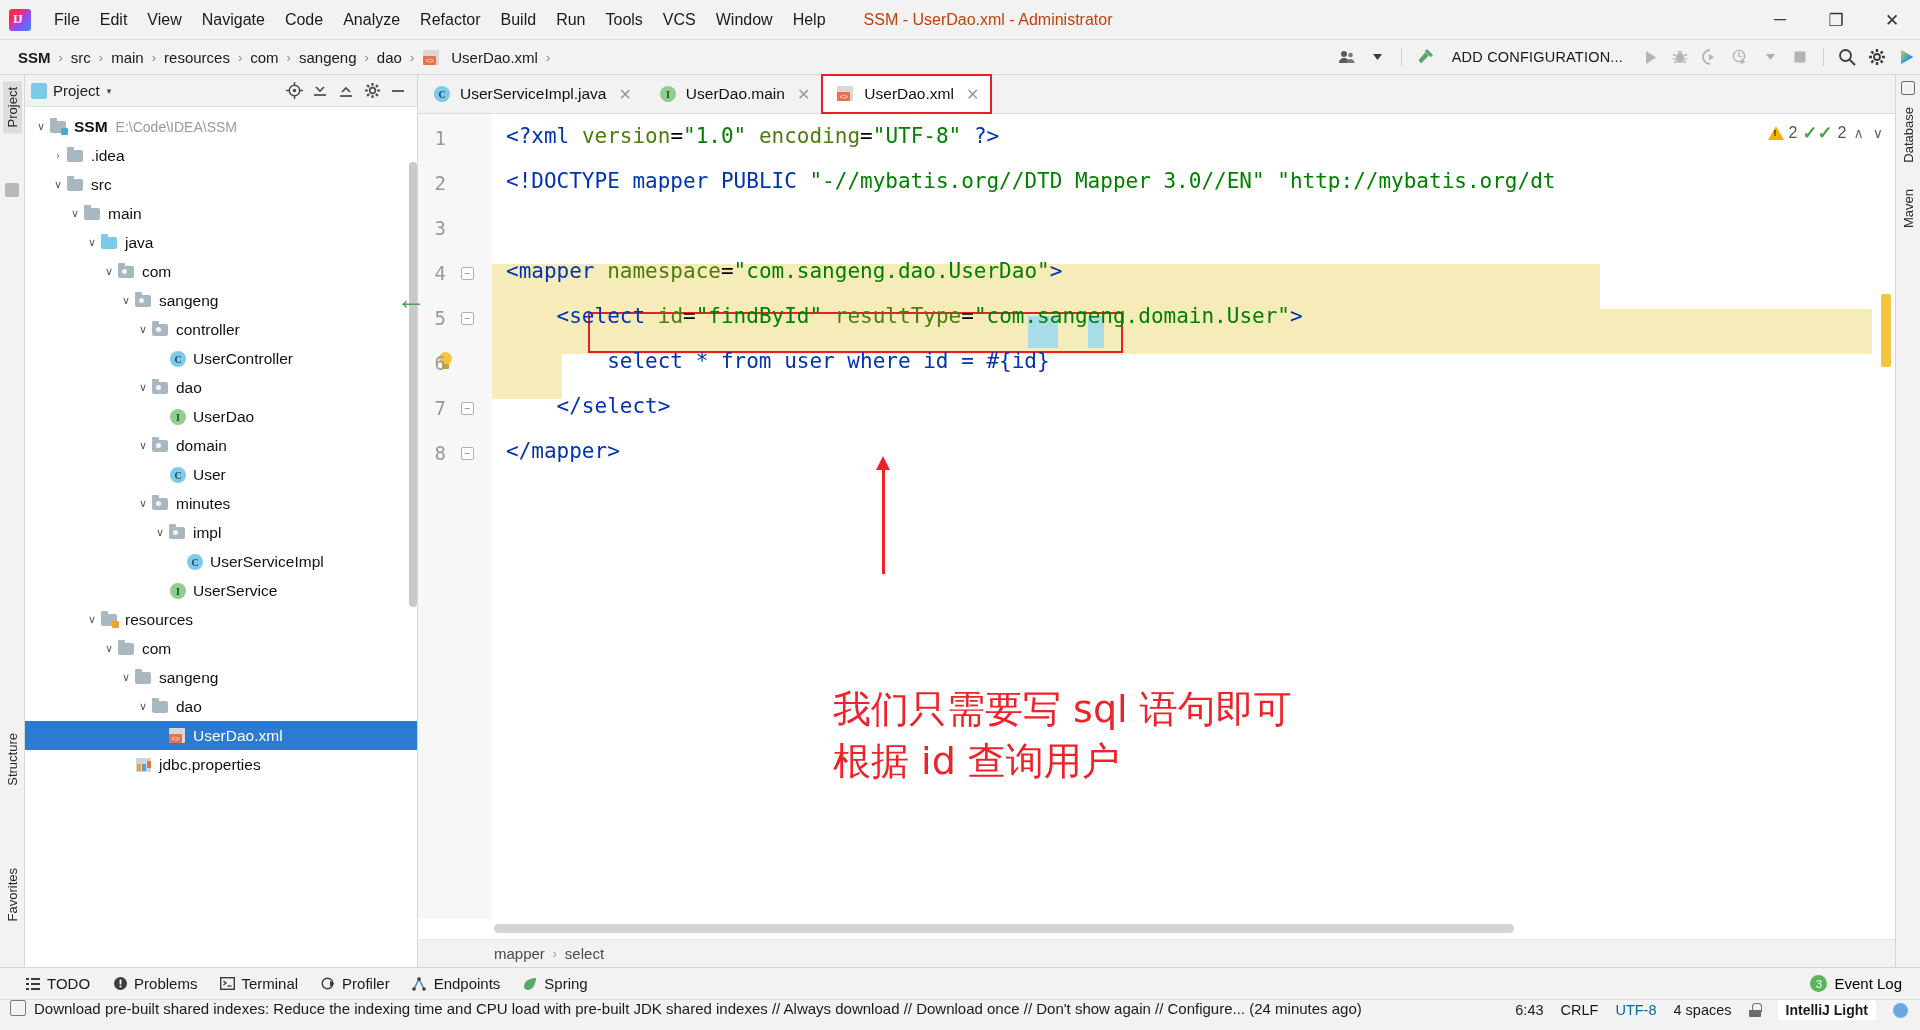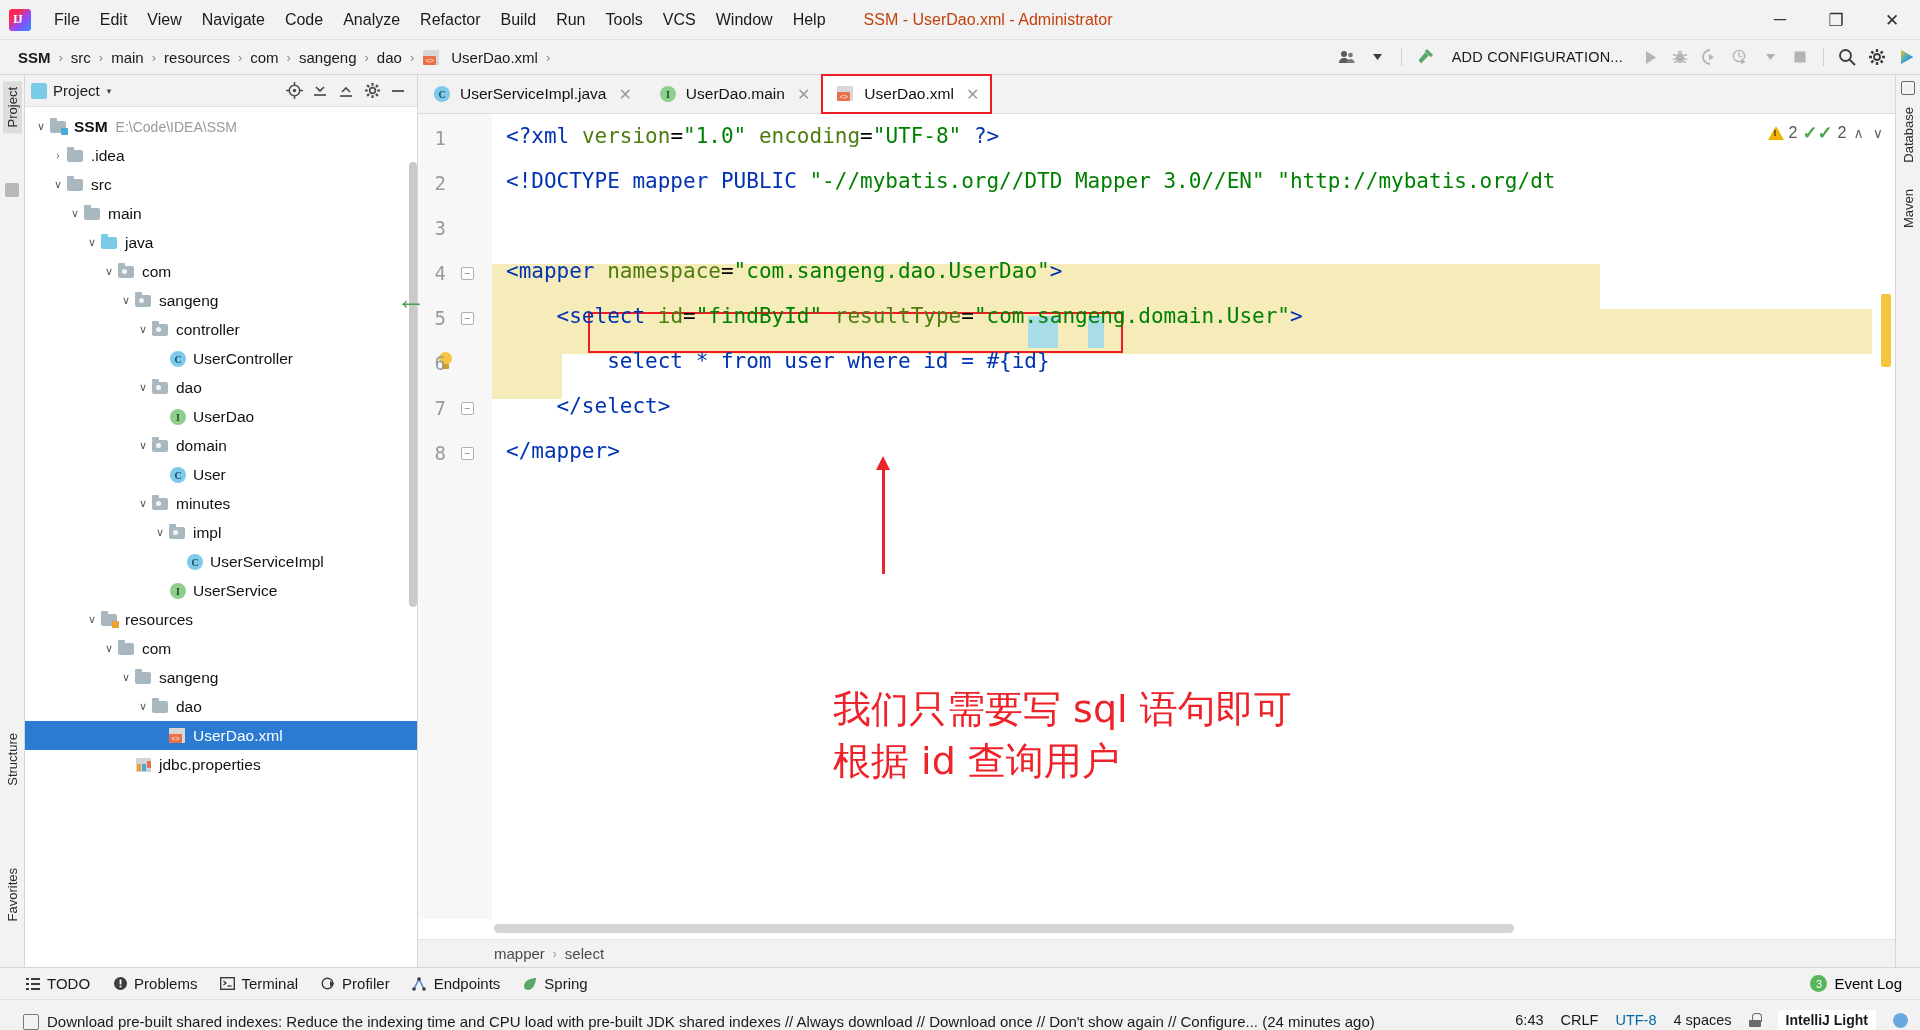--- a/index.html
+++ b/index.html
@@ -151,21 +151,21 @@
   .arrow-line { position:absolute; width: 3px; background:#ee2229; }
   .arrow-head { position:absolute; width:0;height:0; border-left:7px solid transparent;border-right:7px solid transparent;border-bottom:14px solid #ee2229;}
 
   
   .toolwin-bar { height: 32px; flex:0 0 32px; background:#f2f2f2; display:flex; align-items:center; border-top:1px solid #d6d6d6; padding-left: 25px; gap: 22px;}
   .twb { display:flex; align-items:center; gap:6px; font-size:15px; color:#1a1a1a;}
   .twb-ico { width:16px; height:16px; display:flex; align-items:center; justify-content:center; color:#3c3c3c;}
   .twb-right { margin-left:auto; display:flex; align-items:center; gap:7px; padding-right: 18px;}
   .evt-badge { width:17px;height:17px;border-radius:50%;background:#59b759;color:#fff;font-size:11px;display:flex;align-items:center;justify-content:center;}
 
-  .statusbar { height: 31px; flex:0 0 31px; background:#f2f2f2; display:flex; align-items:flex-end; border-top:1px solid #e0e0e0; padding-left: 23px; }
+  .statusbar { height: 31px; flex:0 0 31px; background:#f2f2f2; display:flex; align-items:flex-start; border-top:1px solid #e0e0e0; padding-left: 10px; }
   .status-msg { font-size: 15px; color: #1a1a1a; white-space: nowrap; }
   .status-ico { width:16px;height:16px;border:1.5px solid #7a7a7a; margin-right:8px; border-radius:2px; flex:0 0 16px;}
   .status-right { margin-left:auto; display:flex; align-items:center; gap: 17px; padding-right: 12px; font-size: 14.5px; color:#1a1a1a;}
   .status-right .dim { color:#0369a1; }
   .theme-pill { background:#fff; border-radius:3px; padding:2px 8px; font-weight:bold; font-size:14px;}
   .blue-dot { width:15px;height:15px;border-radius:50%;background:#6aa9e0;}
   .lock { width:12px;height:14px; position:relative;}
   .lock:before{content:"";position:absolute;left:0;bottom:0;width:12px;height:7px;background:#6b6b6b;border-radius:1px;}
   .lock:after{content:"";position:absolute;left:3px;top:0;width:8px;height:8px;border:1.6px solid #6b6b6b;border-bottom:none;border-radius:4px 4px 0 0;}
 </style>

